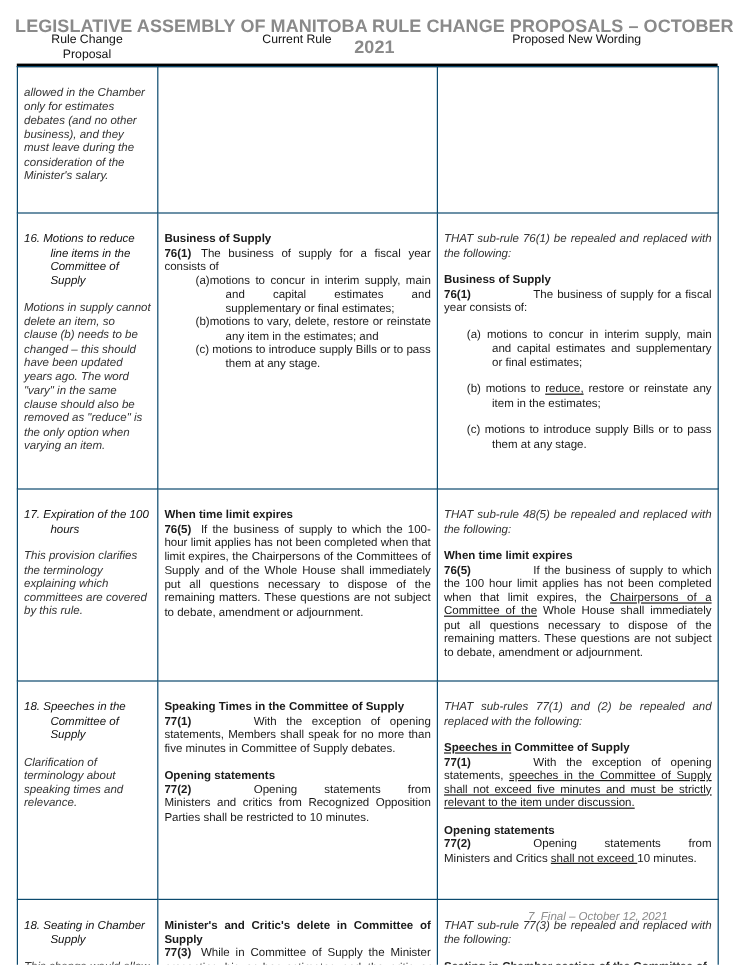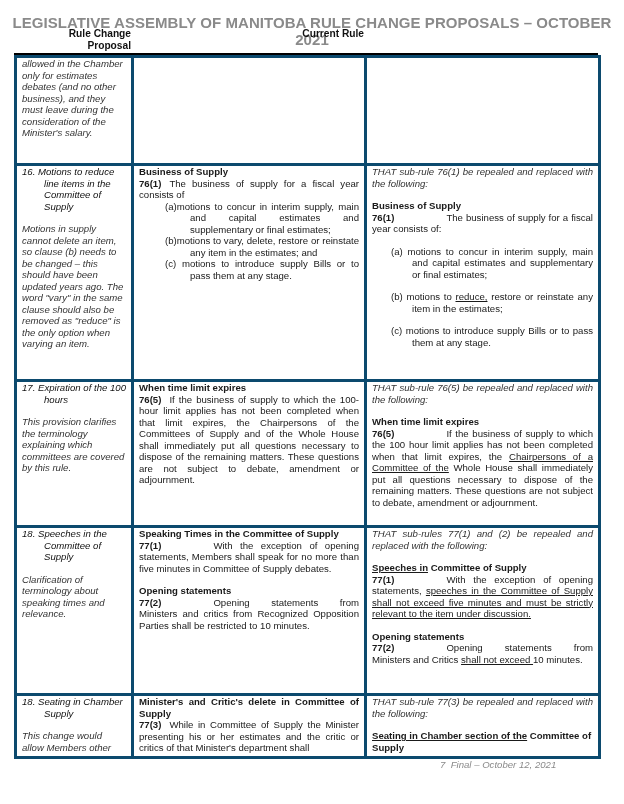--- a/index.html
+++ b/index.html
@@ -1,26 +1,26 @@
 <!DOCTYPE html>
 <html><head>
 <meta charset="utf-8">
 <style>
   html, body { margin: 0; padding: 0; background: #ffffff; }
   body { width: 624px; height: 804px; position: relative; overflow: hidden;
          font-family: "Liberation Sans", sans-serif; color: #1a1a1a; }
   .doc-title { position: absolute; top: 14px; left: 0; width: 624px; text-align: center;
                font-size: 15px; font-weight: bold; color: #8a8a8a; letter-spacing: 0.05px; }
-  .hdr { position: absolute; top: 28px; font-size: 10.2px; font-weight: bold; text-align: right; line-height: 12px; color: #111; }
+  .hdr { position: absolute; top: 28px; font-size: 10.2px; font-weight: normal; text-align: center; line-height: 12px; color: #111; }
   .hdr.c1 { left: 14px; width: 117px; }
   .hdr.c2 { left: 131px; width: 233px; }
   .hdr.c3 { left: 364px; width: 233px; }
   .thick { position: absolute; left: 14px; top: 53px; width: 584px; height: 3px; background: #000; }
   table.rules { position: absolute; left: 14px; top: 55px; width: 584px; border-collapse: collapse; table-layout: fixed; }
-  table.rules td { border: 3px solid #0c4a6e; vertical-align: top; padding: 0 5px 2px 5px;
+  table.rules td { border: 1px solid #0c4a6e; vertical-align: top; padding: 16px 5px 2px 5px;
                    font-size: 9.6px; line-height: 11.5px; }
   col.c1 { width: 117px; } col.c2 { width: 233px; } col.c3 { width: 234px; }
   .it { font-style: italic; color: #333; }
   .b { font-weight: bold; }
   .just { text-align: justify; }
   .num-title { font-weight: normal; font-style: italic; padding-left: 22px; text-indent: -22px; margin: 0 0 11px 0; color:#111; }
   .p { margin: 0; }
   .gap { height: 11px; }
   .u { text-decoration: underline; }
   .clause { padding-left: 25px; margin-left: 26px; text-indent: -25px; text-align: justify; margin-top: 0; margin-bottom: 0; }
@@ -41,20 +41,21 @@
 <div class="doc-title">LEGISLATIVE ASSEMBLY OF MANITOBA RULE CHANGE PROPOSALS – OCTOBER 2021</div>
 
 <div class="hdr c1">
   <div>Rule Change</div>
   <div>Proposal</div>
 </div>
 <div class="hdr c2">
   <div>Current Rule</div>
 </div>
 <div class="hdr c3">
+  <div>Proposed New Wording</div>
 </div>
 <div class="thick"></div>
 
 <table class="rules">
   <colgroup>
       <col class="c1">
       <col class="c2">
       <col class="c3">
     </colgroup>
 
@@ -94,21 +95,21 @@
   <tr class="r17">
     <td>
       <p class="num-title">17. Expiration of the 100 hours</p>
       <p class="p it">This provision clarifies the terminology explaining which committees are covered by this rule.</p>
     </td>
     <td>
       <p class="p b">When time limit expires</p>
       <p class="p just"><span class="b">76(5)</span><span class="tab2"></span><span>If the business of supply to which the 100-hour limit applies has not been completed when that limit expires, the Chairpersons of the Committees of Supply and of the Whole House shall immediately put all questions necessary to dispose of the remaining matters.  These questions are not subject to debate, amendment or adjournment.</span></p>
     </td>
     <td>
-      <p class="p it just">THAT sub-rule 76(5) be repealed and replaced with the following:</p>
+      <p class="p it just">THAT sub-rule 48(5) be repealed and replaced with the following:</p>
       <div class="gap"></div>
       <p class="p b">When time limit expires</p>
       <p class="p just"><span class="b">76(5)</span><span class="tab"></span><span>If the business of supply to which the 100 hour limit applies has not been completed when that limit expires, the </span><span class="u">Chairpersons of a Committee of the</span><span> Whole House shall immediately put all questions necessary to dispose of the remaining matters.  These questions are not subject to debate, amendment or adjournment.</span></p>
     </td>
   </tr>
 
   <tr class="r18">
     <td>
       <p class="num-title">18. Speeches in the Committee of Supply</p>
       <p class="p it">Clarification of terminology about speaking times and relevance.</p>

